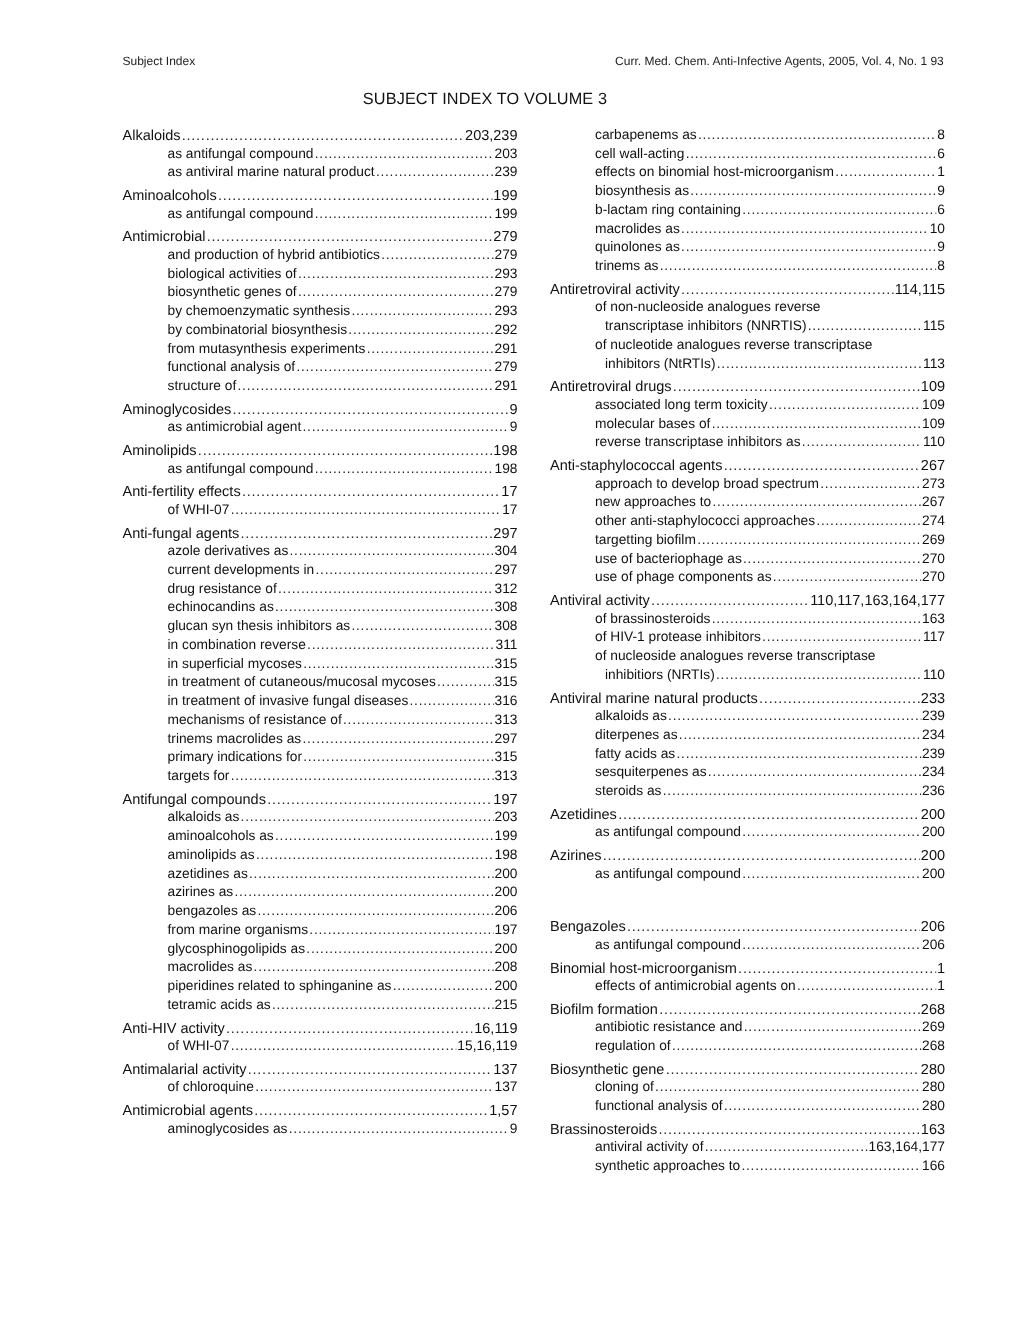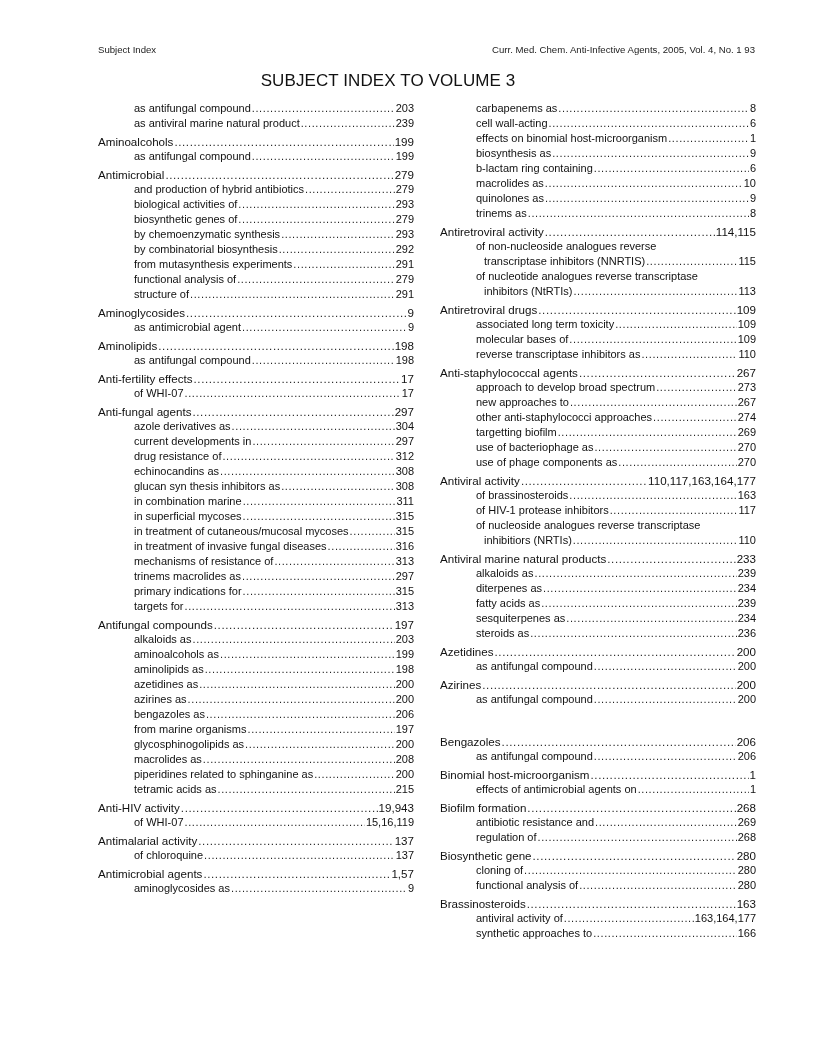--- a/index.html
+++ b/index.html
@@ -2,21 +2,21 @@
 <html><head>
 <meta charset="utf-8">
 <style>
   html, body { margin: 0; padding: 0; background: #ffffff; }
   body { width: 816px; height: 1056px; position: relative; overflow: hidden;
          font-family: "Liberation Sans", sans-serif; color: #111; }
   .running-head { position: absolute; top: 44px; font-size: 9.6px; color: #222; }
   #rh-left { left: 98px; }
   #rh-right { right: 61px; }
   .title { position: absolute; top: 71px; left: 0; width: 776px; text-align: center;
-           font-size: 17px; letter-spacing: 0.1px; color: #111; }
+           font-size: 13px; letter-spacing: 0.1px; color: #111; }
   .col { position: absolute; top: 101px; width: 316px; }
   #col-left { left: 98px; }
   #col-right { left: 440px; }
   .entry { margin-bottom: 3px; }
   .row { display: flex; align-items: baseline; font-size: 11.2px; line-height: 15px; white-space: nowrap; }
   .row.main { font-size: 11.6px; }
   .row.sub { padding-left: 36px; font-size: 11px; }
   .row.cont { padding-left: 44px; font-size: 11px; }
   .lbl { flex: 0 0 auto; }
   .dots { flex: 1 1 auto; overflow: hidden; margin: 0 1px; color: #222; }
@@ -26,20 +26,25 @@
 </style>
 </head>
 <body>
 
 <div id="rh-left" class="running-head">Subject Index</div>
 <div id="rh-right" class="running-head">Curr. Med. Chem. Anti-Infective Agents, 2005, Vol. 4, No. 1    93</div>
 <div class="title">SUBJECT INDEX TO VOLUME 3</div>
 
 <div id="col-left" class="col">
     <div class="entry">
+      <div class="row main">
+        <span class="lbl">Alkaloids</span>
+        <span class="dots"></span>
+        <span class="pg">203,239</span>
+      </div>
       <div class="row sub">
         <span class="lbl">as antifungal compound</span>
         <span class="dots"></span>
         <span class="pg">203</span>
       </div>
       <div class="row sub">
         <span class="lbl">as antiviral marine natural product</span>
         <span class="dots"></span>
         <span class="pg">239</span>
       </div>
@@ -164,21 +169,21 @@
         <span class="lbl">echinocandins as</span>
         <span class="dots"></span>
         <span class="pg">308</span>
       </div>
       <div class="row sub">
         <span class="lbl">glucan syn thesis inhibitors as</span>
         <span class="dots"></span>
         <span class="pg">308</span>
       </div>
       <div class="row sub">
-        <span class="lbl">in combination marine</span>
+        <span class="lbl">in combination reverse</span>
         <span class="dots"></span>
         <span class="pg">311</span>
       </div>
       <div class="row sub">
         <span class="lbl">in superficial mycoses</span>
         <span class="dots"></span>
         <span class="pg">315</span>
       </div>
       <div class="row sub">
         <span class="lbl">in treatment of cutaneous/mucosal mycoses</span>
@@ -270,21 +275,21 @@
       <div class="row sub">
         <span class="lbl">tetramic acids as</span>
         <span class="dots"></span>
         <span class="pg">215</span>
       </div>
     </div>
     <div class="entry">
       <div class="row main">
         <span class="lbl">Anti-HIV activity</span>
         <span class="dots"></span>
-        <span class="pg">19,943</span>
+        <span class="pg">16,119</span>
       </div>
       <div class="row sub">
         <span class="lbl">of WHI-07</span>
         <span class="dots"></span>
         <span class="pg">15,16,119</span>
       </div>
     </div>
     <div class="entry">
       <div class="row main">
         <span class="lbl">Antimalarial activity</span>

